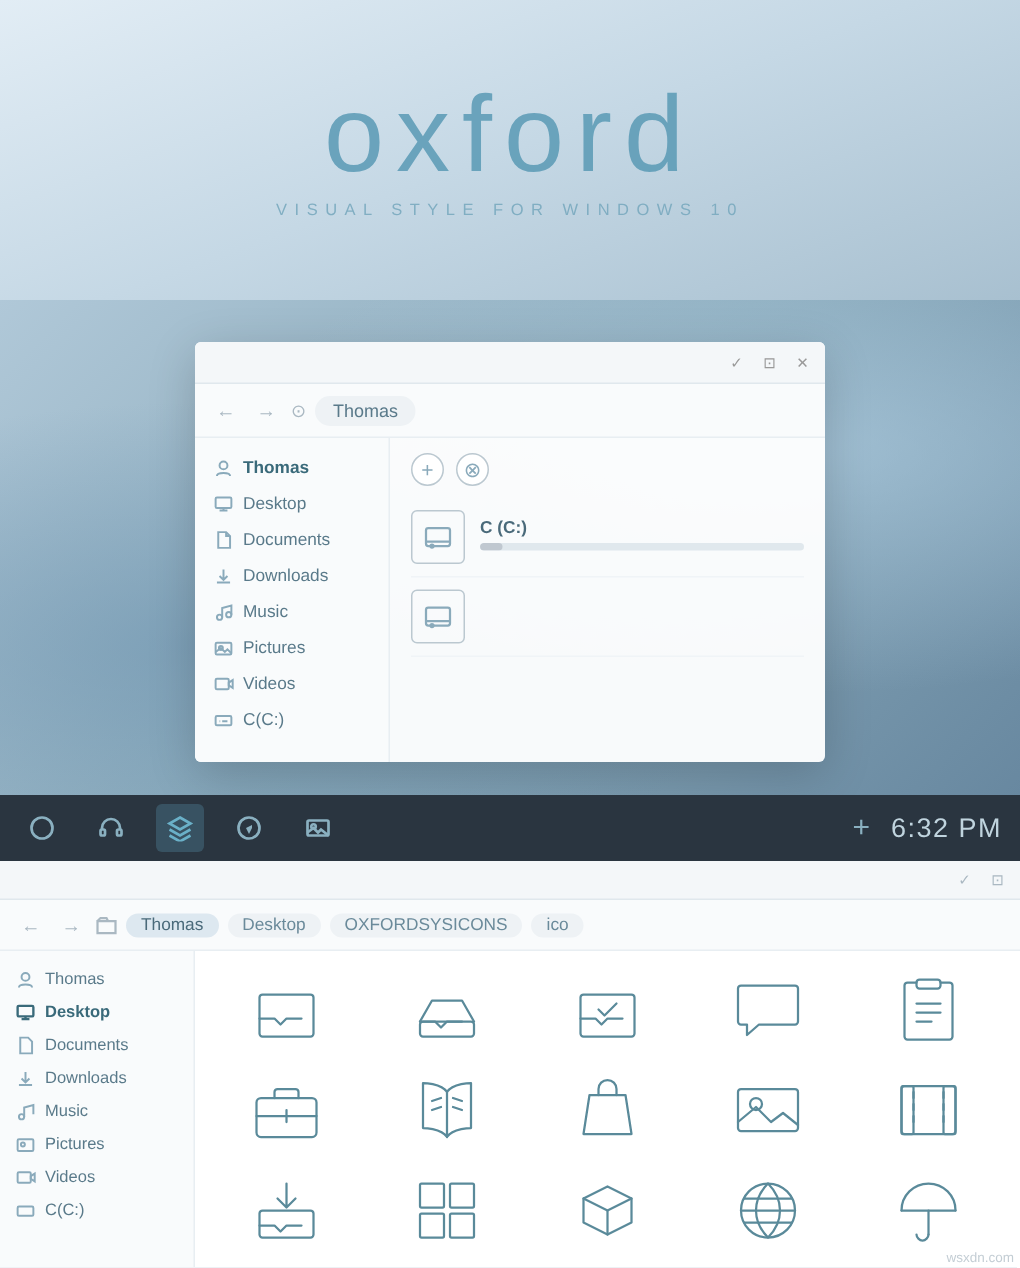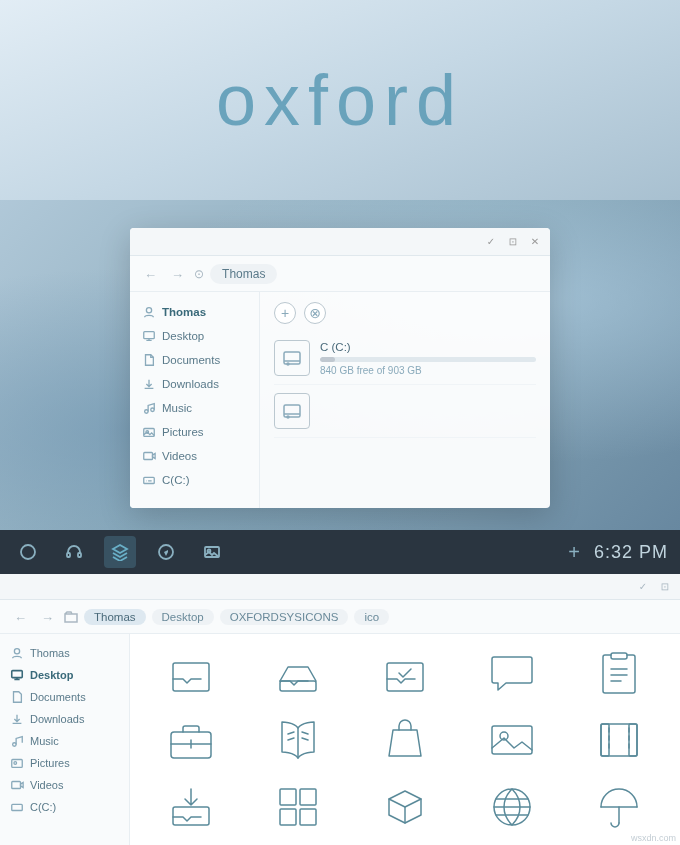--- a/index.html
+++ b/index.html
@@ -197,20 +197,21 @@
       border: 1.5px solid #bbc8d0;
       border-radius: 4px;
       display: flex;
       align-items: center;
       justify-content: center;
       color: #8aaabb;
       flex-shrink: 0;
     }
     .drive-info {
       flex: 1;
+      font-weight: bold;
     }
     .drive-name {
       font-size: 11.5px;
       color: #4a6a7a;
       margin-bottom: 4px;
     }
     .drive-bar-bg {
       height: 5px;
       background: #e0e8ed;
       border-radius: 3px;
@@ -359,20 +360,21 @@
       font-size: 9px;
       color: #aab8c2;
       opacity: 0.7;
     }
   </style>
 </head>
 <body>
 
 <div class="top-section">
   <div class="brand-title">oxford</div>
+  <div class="brand-subtitle">VISUAL STYLE FOR WINDOWS 10</div>
 </div>
 
 <div class="middle-section">
   <div class="middle-bg-blur"></div>
 
   <div class="explorer-window">
 
     <div class="window-titlebar">
       <div class="titlebar-controls">
         <div class="titlebar-btn">✓</div>
@@ -462,21 +464,20 @@
               <rect x="3" y="5" width="16" height="12" rx="1.5"></rect>
               <line x1="3" y1="14" x2="19" y2="14"></line>
               <circle cx="7" cy="17" r="1"></circle>
             </svg>
           </div>
           <div class="drive-info">
             <div class="drive-name">C (C:)</div>
             <div class="drive-bar-bg">
               <div class="drive-bar-fill" style="width:7%; background:#c0c8d0;"></div>
             </div>
-            <div class="drive-free">840 GB free of 903 GB</div>
           </div>
         </div>
 
         <div class="drive-item">
           <div class="drive-icon">
             <svg width="22" height="22" viewBox="0 0 22 22" stroke="#8aaabb" fill="none" stroke-width="1.5">
               <rect x="3" y="5" width="16" height="12" rx="1.5"></rect>
               <line x1="3" y1="14" x2="19" y2="14"></line>
               <circle cx="7" cy="17" r="1"></circle>
             </svg>

